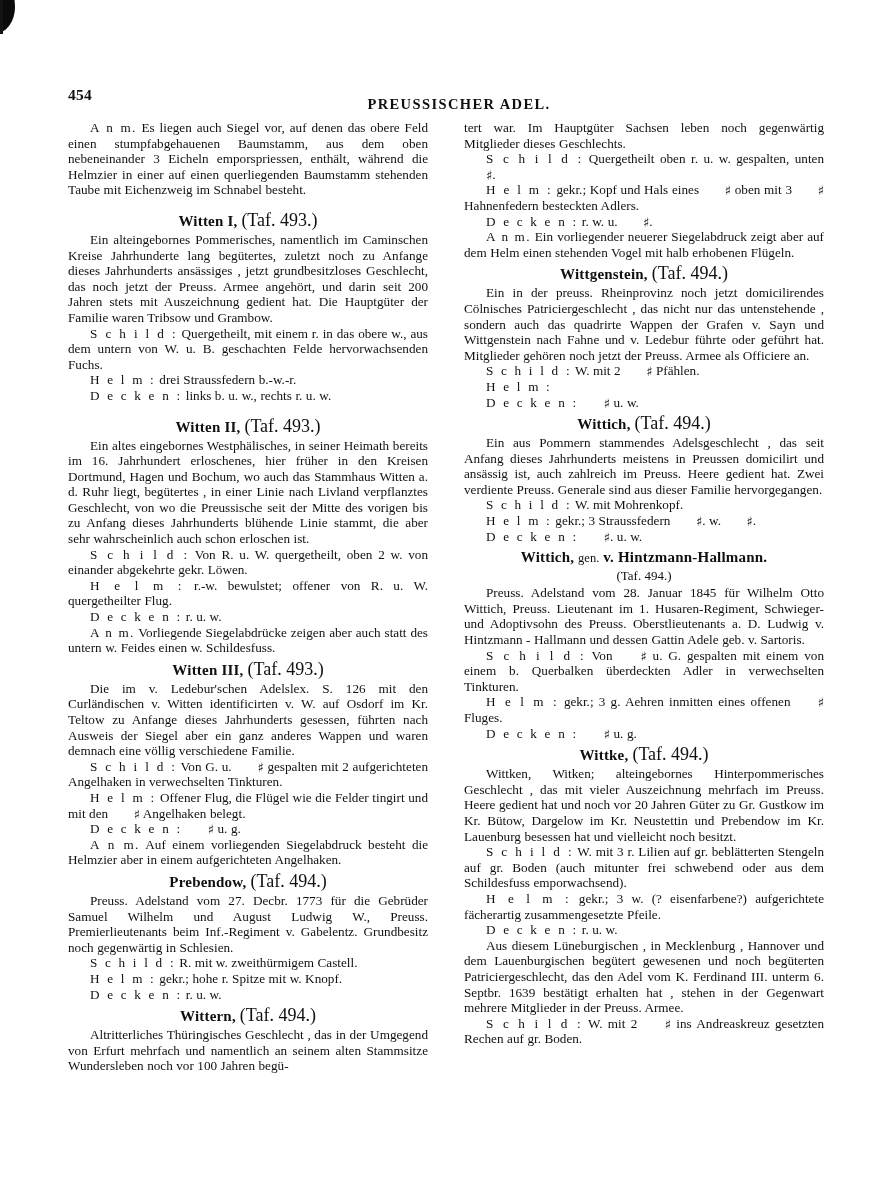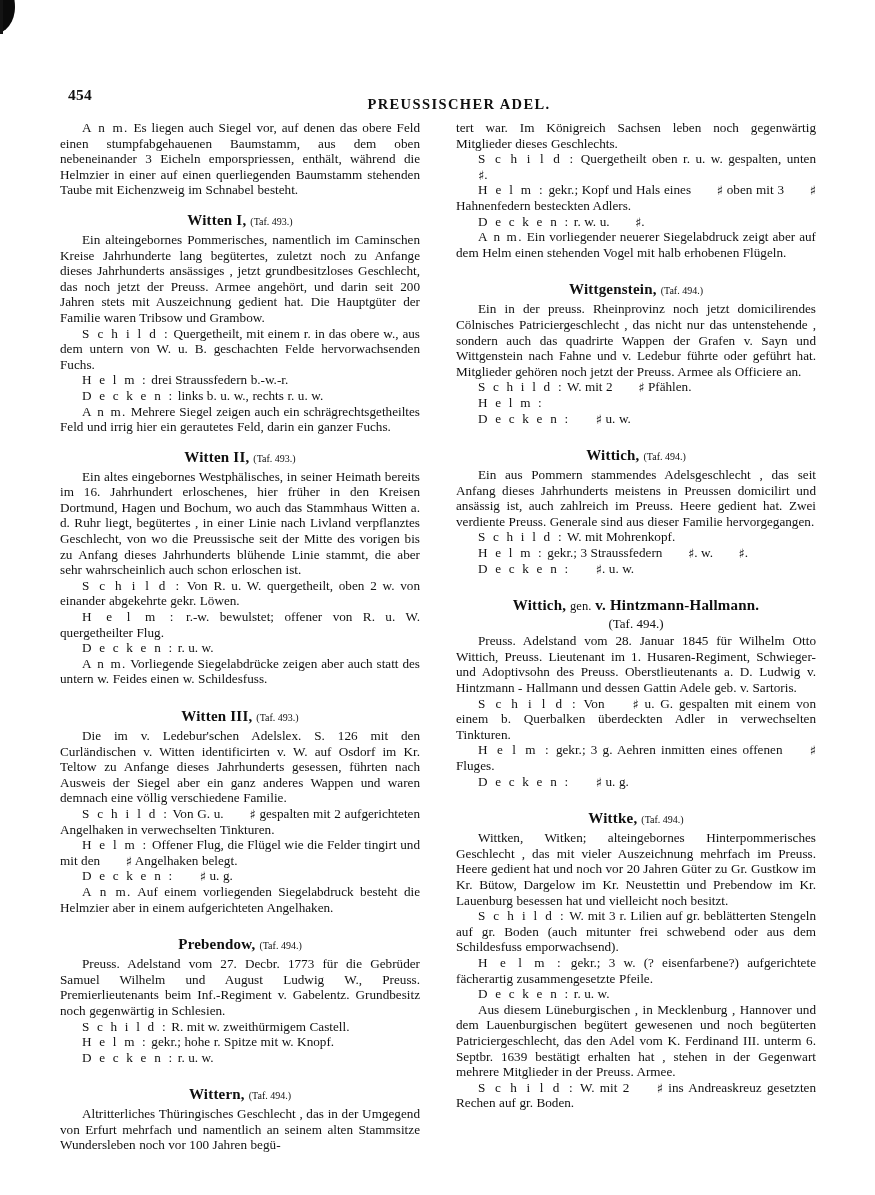--- a/index.html
+++ b/index.html
@@ -70,21 +70,21 @@
     font-size: 14.5px;
     font-weight: bold;
     letter-spacing: 1.4px;
     padding-left: 26px;
     box-sizing: border-box;
   }
 
   
   .columns {
     position: absolute;
-    left: 60px;
+    left: 68px;
     top: 120px;
     width: 756px;
     display: flex;
     gap: 36px;
   }
   .col {
     width: 360px;
     flex: 0 0 360px;
   }
 
@@ -109,24 +109,24 @@
   h2.entry-title {
     margin: 13px 0 1px 0;
     text-align: center;
     font-size: 15px;
     font-weight: bold;
     letter-spacing: 0.2px;
     line-height: 19px;
   }
   h2.entry-title .taf {
     font-weight: normal;
-    font-size: 10px;
+    font-size: 18px;
     letter-spacing: 0;
   }
-  h2.entry-title.wide  { margin-top: 20px; }
+  h2.entry-title.wide  { margin-top: 4px; }
 
   h2.entry-title .gen {
     font-weight: normal;
     font-size: 12.5px;
     letter-spacing: 0;
   }
   .taf-line {
     text-align: center;
     font-size: 13px;
     line-height: 16px;
@@ -168,21 +168,20 @@
 
     <div class="col">
 
       <p class="blazon"><span class="lbl-tight">A n m.</span><span> Es liegen auch Siegel vor, auf denen das obere Feld einen stumpfabgehauenen Baumstamm, aus dem oben nebeneinander 3 Eicheln emporspriessen, enthält, während die Helmzier in einer auf einen querliegenden Baumstamm stehenden Taube mit Eichenzweig im Schnabel besteht.</span></p>
 
       <h2 class="entry-title"><span>Witten I,</span> <span class="taf">(Taf. 493.)</span></h2>
       <p>Ein alteingebornes Pommerisches, namentlich im Caminschen Kreise Jahrhunderte lang begütertes, zuletzt noch zu Anfange dieses Jahrhunderts ansässiges , jetzt grundbesitzloses Geschlecht, das noch jetzt der Preuss. Armee angehört, und darin seit 200 Jahren stets mit Auszeichnung gedient hat.  Die Hauptgüter der Familie waren Tribsow und Grambow.</p>
       <p class="blazon"><span class="lbl">S c h i l d :</span><span> Quergetheilt, mit einem r. in das obere w., aus dem untern von W. u. B. geschachten Felde hervorwachsenden Fuchs.</span></p>
       <p class="blazon"><span class="lbl">H e l m :</span><span> drei Straussfedern b.-w.-r.</span></p>
       <p class="blazon"><span class="lbl">D e c k e n :</span><span> links b. u. w., rechts r. u. w.</span></p>
-      <p class="blazon"><span class="lbl-tight">A n m.</span><span>  Mehrere Siegel zeigen auch ein schrägrechtsgetheiltes Feld und irrig hier ein gerautetes Feld, darin ein ganzer Fuchs.</span></p>
 
       <h2 class="entry-title"><span>Witten II,</span> <span class="taf">(Taf. 493.)</span></h2>
       <p>Ein altes eingebornes Westphälisches, in seiner Heimath bereits im 16. Jahrhundert erloschenes, hier früher in den Kreisen Dortmund, Hagen und Bochum, wo auch das Stammhaus Witten a. d. Ruhr liegt, begütertes , in einer Linie nach Livland verpflanztes Geschlecht, von wo die Preussische seit der Mitte des vorigen bis zu Anfang dieses Jahrhunderts blühende Linie stammt, die aber sehr wahrscheinlich auch schon erloschen ist.</p>
       <p class="blazon"><span class="lbl">S c h i l d :</span><span> Von R. u. W. quergetheilt,  oben 2 w. von einander abgekehrte gekr. Löwen.</span></p>
       <p class="blazon"><span class="lbl">H e l m :</span><span> r.-w. bewulstet; offener von R. u. W. quergetheilter Flug.</span></p>
       <p class="blazon"><span class="lbl">D e c k e n :</span><span> r. u. w.</span></p>
       <p class="blazon"><span class="lbl-tight">A n m.</span><span>  Vorliegende Siegelabdrücke zeigen aber auch statt des untern w. Feides einen w. Schildesfuss.</span></p>
 
       <h2 class="entry-title wide"><span>Witten III,</span> <span class="taf">(Taf. 493.)</span></h2>
       <p>Die im v. Ledebur'schen Adelslex. S. 126 mit den Curländischen v. Witten identificirten v. W. auf Osdorf im Kr. Teltow zu Anfange dieses Jahrhunderts gesessen, führten nach Ausweis der Siegel aber ein ganz anderes Wappen und waren demnach eine völlig verschiedene Familie.</p>
@@ -197,21 +196,21 @@
       <p class="blazon"><span class="lbl">H e l m :</span><span> gekr.; hohe r. Spitze mit w. Knopf.</span></p>
       <p class="blazon"><span class="lbl">D e c k e n :</span><span> r. u. w.</span></p>
 
       <h2 class="entry-title wide"><span>Wittern,</span> <span class="taf">(Taf. 494.)</span></h2>
       <p>Altritterliches Thüringisches Geschlecht , das in der Umgegend von Erfurt mehrfach und namentlich an seinem alten Stammsitze Wundersleben noch vor 100 Jahren begü-</p>
 
     </div>
 
     <div class="col">
 
-      <p class="noindent">tert war.  Im Königreich Sachsen leben noch gegenwärtig Mitglieder dieses Geschlechts.</p>
+      <p class="noindent">tert war.  Im Hauptgüter Sachsen leben noch gegenwärtig Mitglieder dieses Geschlechts.</p>
       <p class="blazon"><span class="lbl">S c h i l d :</span><span> Quergetheilt oben r. u. w. gespalten, unten </span><span class="sable">♯</span><span>.</span></p>
       <p class="blazon"><span class="lbl">H e l m :</span><span> gekr.; Kopf und Hals eines </span><span class="sable">♯</span><span> oben mit 3 </span><span class="sable">♯</span><span> Hahnenfedern besteckten Adlers.</span></p>
       <p class="blazon"><span class="lbl">D e c k e n :</span><span> r. w. u. </span><span class="sable">♯</span><span>.</span></p>
       <p class="blazon"><span class="lbl-tight">A n m.</span><span>  Ein vorliegender neuerer Siegelabdruck zeigt aber auf dem Helm einen stehenden Vogel mit halb erhobenen Flügeln.</span></p>
 
       <h2 class="entry-title wide"><span>Wittgenstein,</span> <span class="taf">(Taf. 494.)</span></h2>
       <p>Ein in der preuss. Rheinprovinz noch jetzt domicilirendes Cölnisches Patriciergeschlecht , das nicht nur das untenstehende , sondern auch das quadrirte Wappen der Grafen v. Sayn und Wittgenstein nach Fahne und v. Ledebur führte oder geführt hat.  Mitglieder gehören noch jetzt der Preuss. Armee als Officiere an.</p>
       <p class="blazon"><span class="lbl">S c h i l d :</span><span> W. mit 2 </span><span class="sable">♯</span><span> Pfählen.</span></p>
       <p class="blazon"><span class="lbl">H e l m :</span><span></span></p>
       <p class="blazon"><span class="lbl">D e c k e n :</span><span> </span><span class="sable">♯</span><span> u. w.</span></p>

